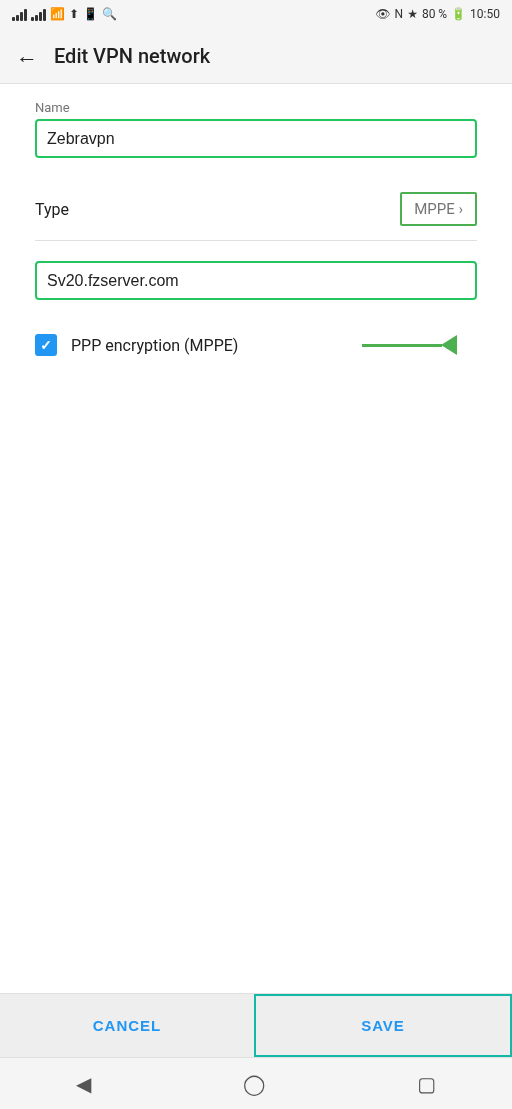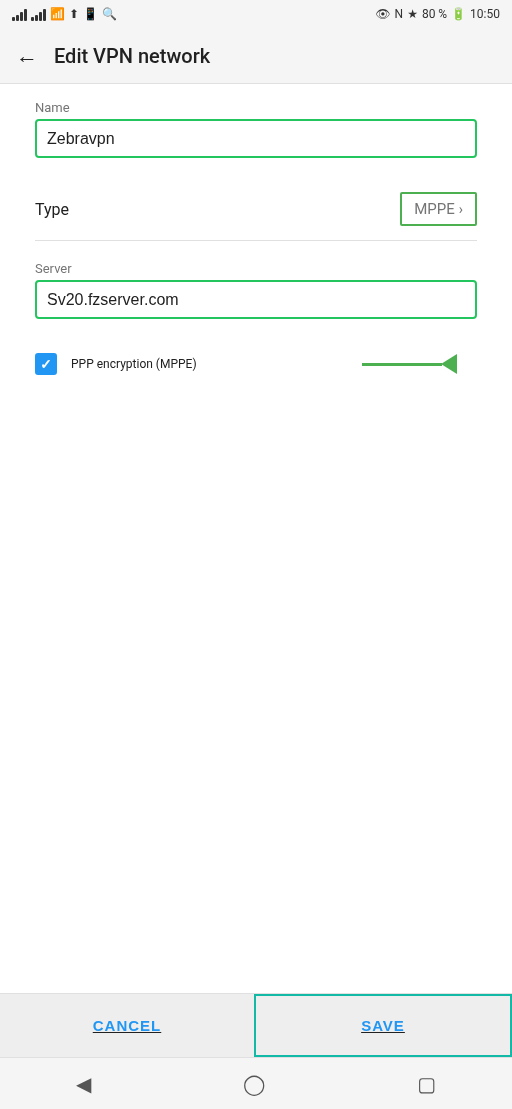--- a/index.html
+++ b/index.html
@@ -147,21 +147,21 @@
     .checkbox-box.unchecked {
       background: #ffffff;
       border: 2px solid #9e9e9e;
     }
     .checkbox-check {
       color: #ffffff;
       font-size: 14px;
       font-weight: bold;
     }
     .checkbox-label {
-      font-size: 12px;
+      font-size: 16px;
       color: #212121;
     }
 
     
     .arrow-annotation {
       position: absolute;
       right: 20px;
       top: 50%;
       transform: translateY(-50%);
       display: flex;
@@ -183,21 +183,20 @@
 
     
     .spacer { flex: 1; }
 
     
     .bottom-actions {
       display: flex;
       height: 64px;
       border-top: 1px solid #e0e0e0;
       background: #fde047;
-      text-decoration: underline;
     }
     .btn-cancel {
       flex: 1;
       background: #eeeeee;
       border: none;
       font-size: 15px;
       font-weight: bold;
       color: #2196f3;
       letter-spacing: 1px;
       cursor: pointer;
@@ -290,21 +289,20 @@
 
   <div class="type-row">
     <span class="type-label">Type</span>
     <div class="type-value-wrapper">
       <span class="type-value">MPPE</span>
       <span class="chevron-icon">›</span>
     </div>
   </div>
 
   <div class="field-group">
-    <div class="field-label">Server</div>
     <div class="field-input-wrapper">
       <input class="field-input" type="text" value="Sv20.fzserver.com" placeholder="Server" style="">
     </div>
   </div>
 
   <div class="checkbox-row">
     <div class="checkbox-box checked">
       <span class="checkbox-check">✓</span>
     </div>
     <span class="checkbox-label">PPP encryption (MPPE)</span>

